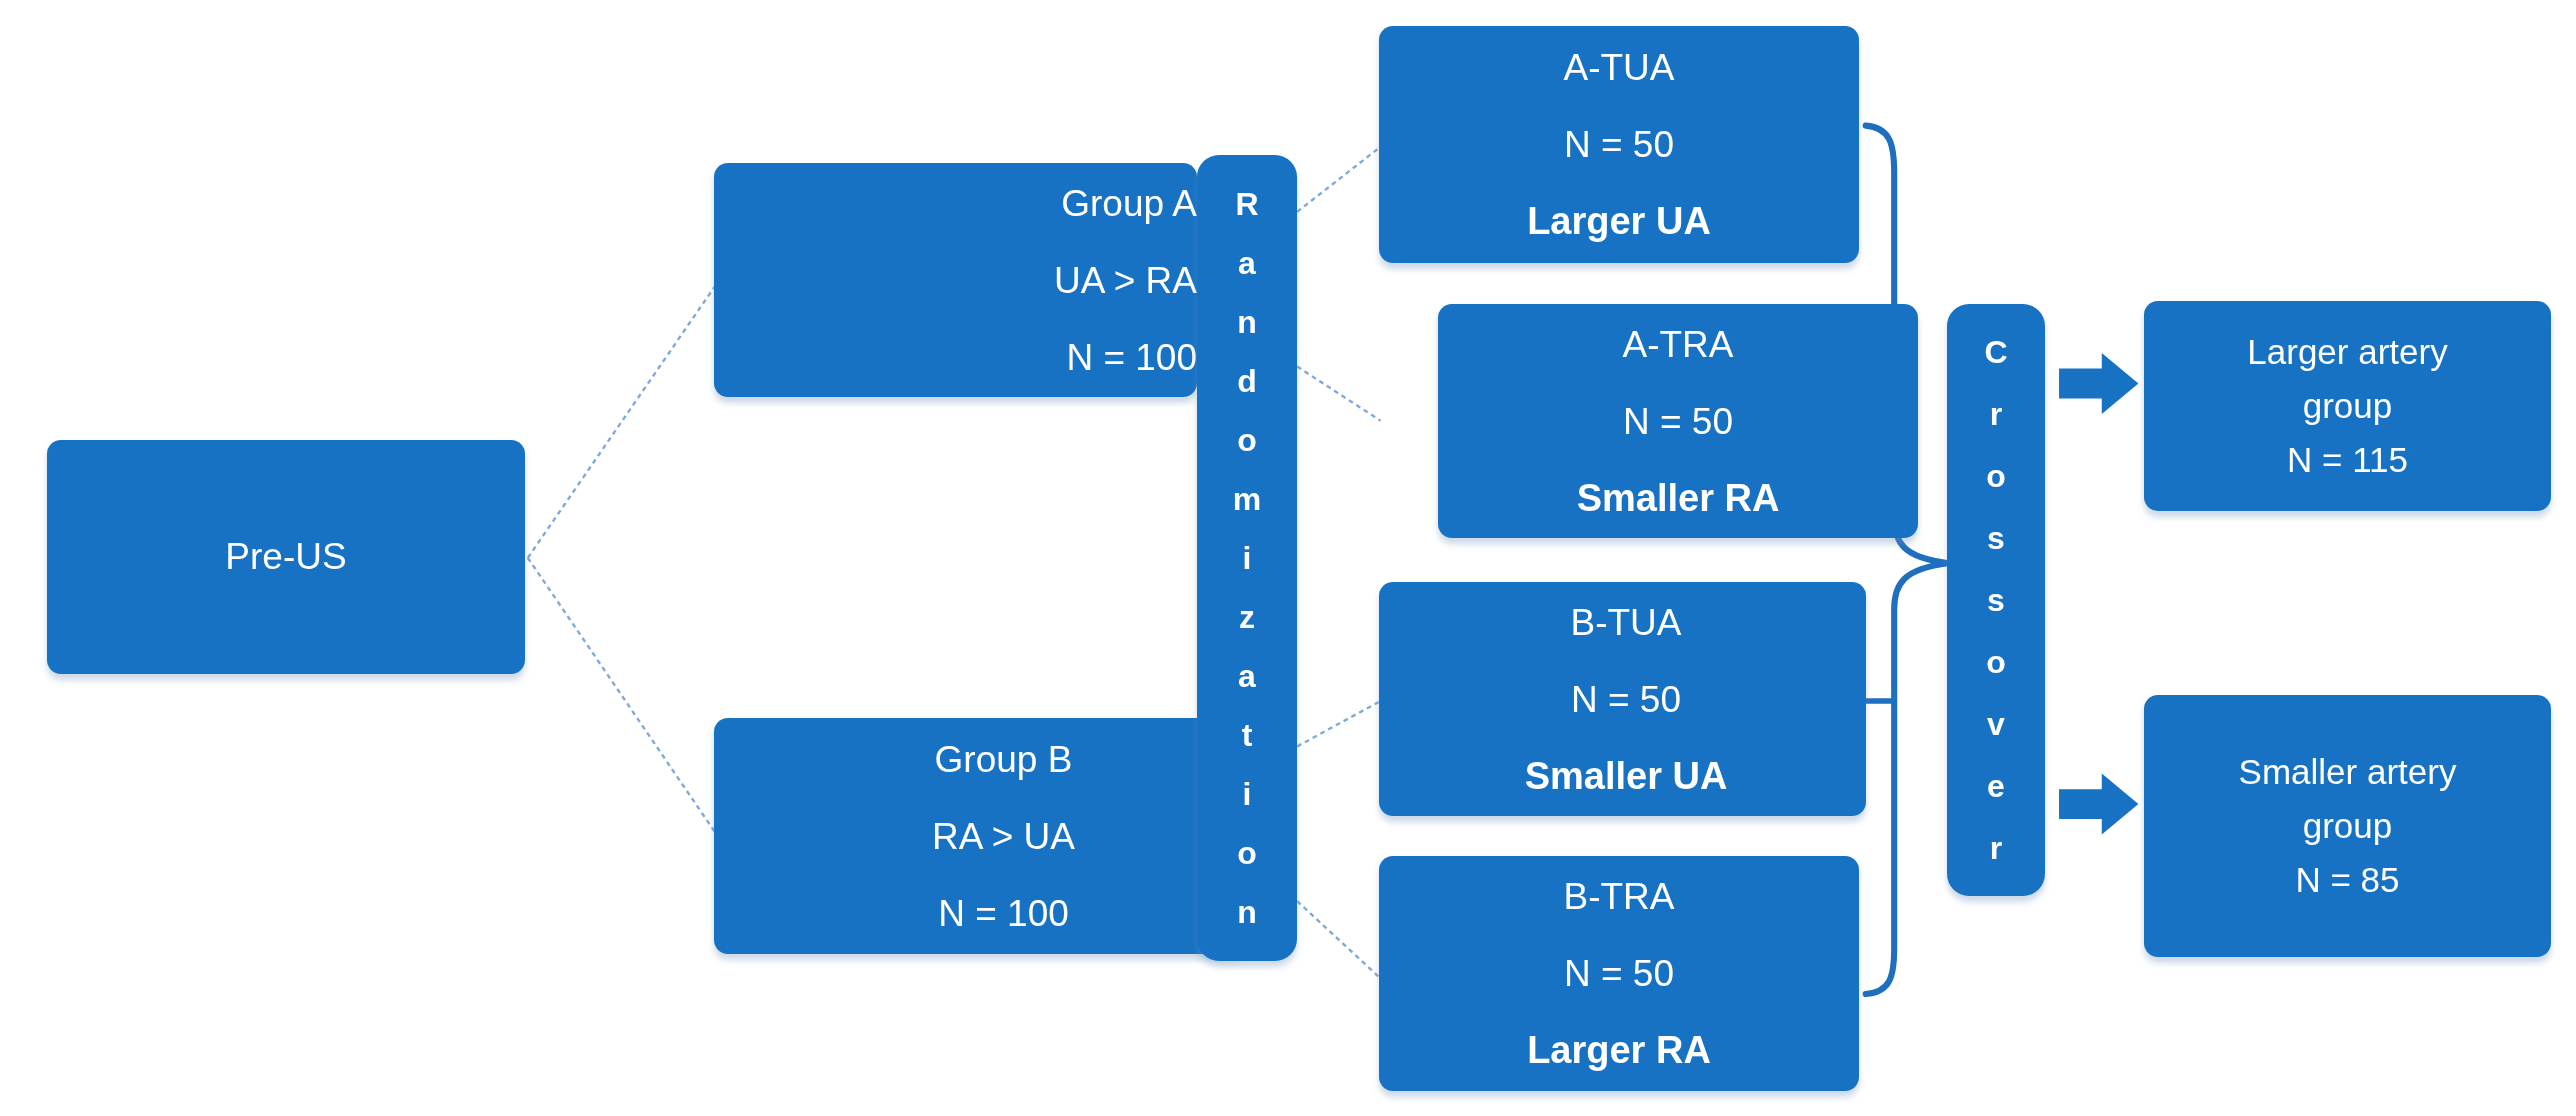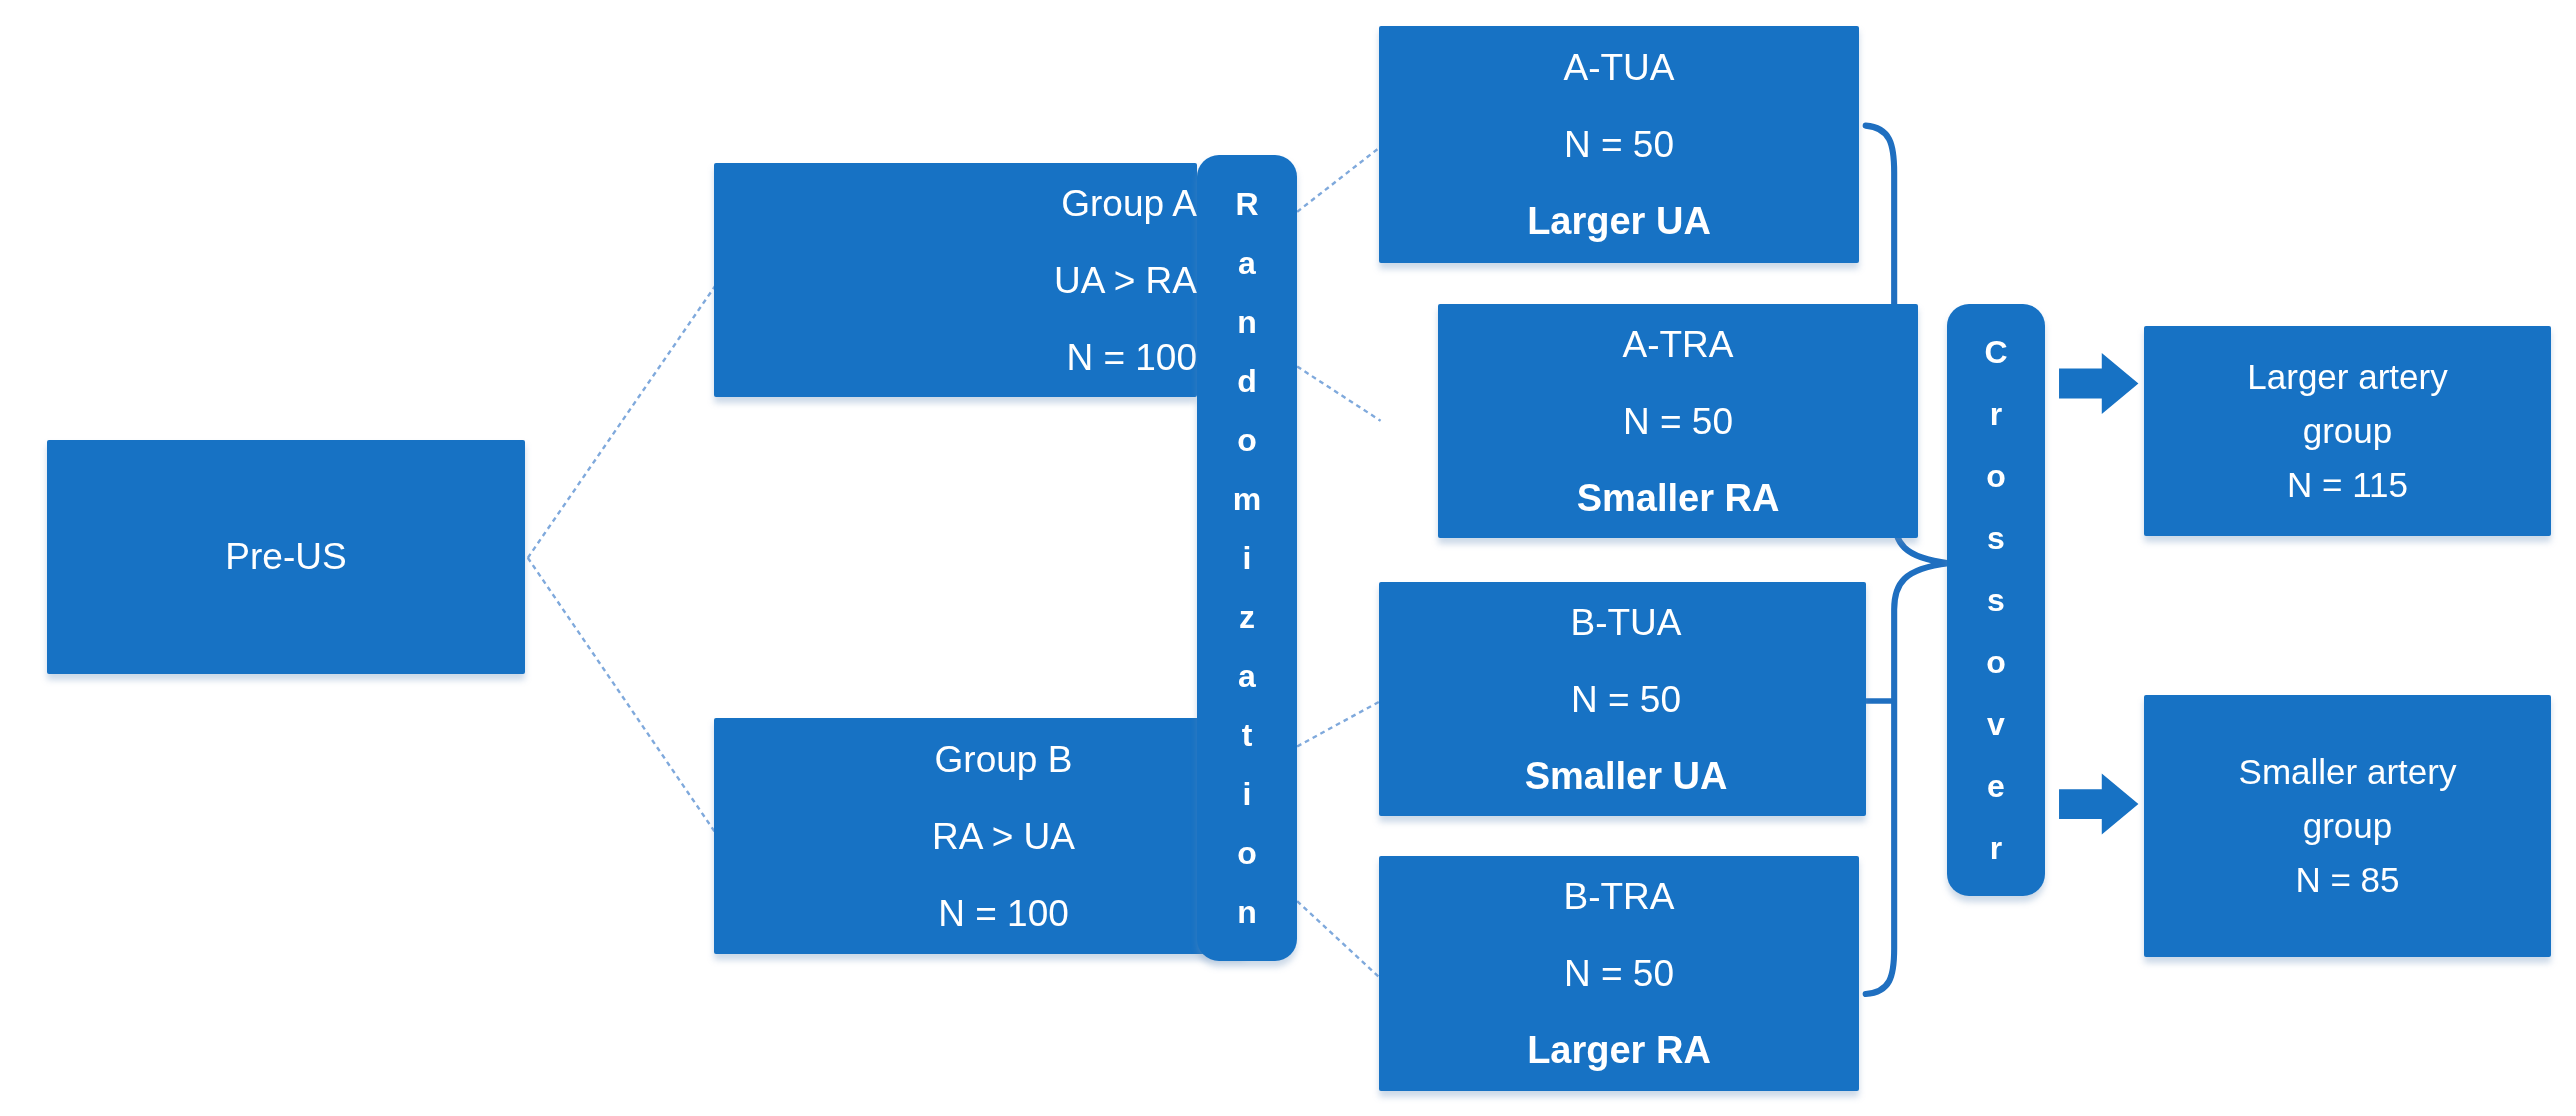--- a/index.html
+++ b/index.html
@@ -5,21 +5,21 @@
   html,body{margin:0;padding:0;background:#ffffff;}
   body{width:2576px;height:1117px;position:relative;overflow:hidden;
        font-family:"Liberation Sans", sans-serif;}
   .canvas{position:absolute;left:0;top:0;width:2576px;height:1117px;}
   .wires{position:absolute;left:0;top:0;width:2576px;height:1117px;}
   .dash{stroke:var(--connector,#7fa9dc);stroke-width:3.5;stroke-dasharray:7 6;fill:none;}
   .brace{stroke:var(--brace,#1f6fc0);stroke-width:9;fill:none;stroke-linecap:round;}
   .stub{stroke:var(--brace,#1f6fc0);stroke-width:8;}
   .arrow{fill:var(--box-fill,#1772c4);}
   .node{position:absolute;background:var(--box-fill,#1772c4);color:var(--text,#ffffff);
-        border-radius:2px;display:flex;flex-direction:column;justify-content:center;
+        border-radius:14px;display:flex;flex-direction:column;justify-content:center;
         align-items:center;text-align:center;
         box-shadow:0 5.4px 6.8px rgba(110,145,190,0.35);}
   .line{white-space:nowrap;}
   .box2 .line{line-height:96px;font-size:37px;}
   .box3 .line{line-height:77px;font-size:37px;}
   .outcome .line:nth-child(3){font-weight:bold;font-size:38px;}
   .result .line{line-height:54px;font-size:35px;}
   .vbar{border-radius:22px;}
   .vletters div{text-align:center;font-weight:bold;}
   .vbar-rand .vletters div{line-height:59px;font-size:32px;}
@@ -114,21 +114,21 @@
         <div>o</div>
         <div>s</div>
         <div>s</div>
         <div>o</div>
         <div>v</div>
         <div>e</div>
         <div>r</div>
       </div>
   </div>
 
-  <div class="node result" style="left:2144px;top:326px;width:407px;height:210px;">
+  <div class="node result" style="left:2144px;top:301px;width:407px;height:210px;">
     <div class="line">Larger artery</div>
     <div class="line">group</div>
     <div class="line">N = 115</div>
   </div>
   <div class="node result" style="left:2144px;top:695px;width:407px;height:262px;">
     <div class="line">Smaller artery</div>
     <div class="line">group</div>
     <div class="line">N = 85</div>
   </div>
 

